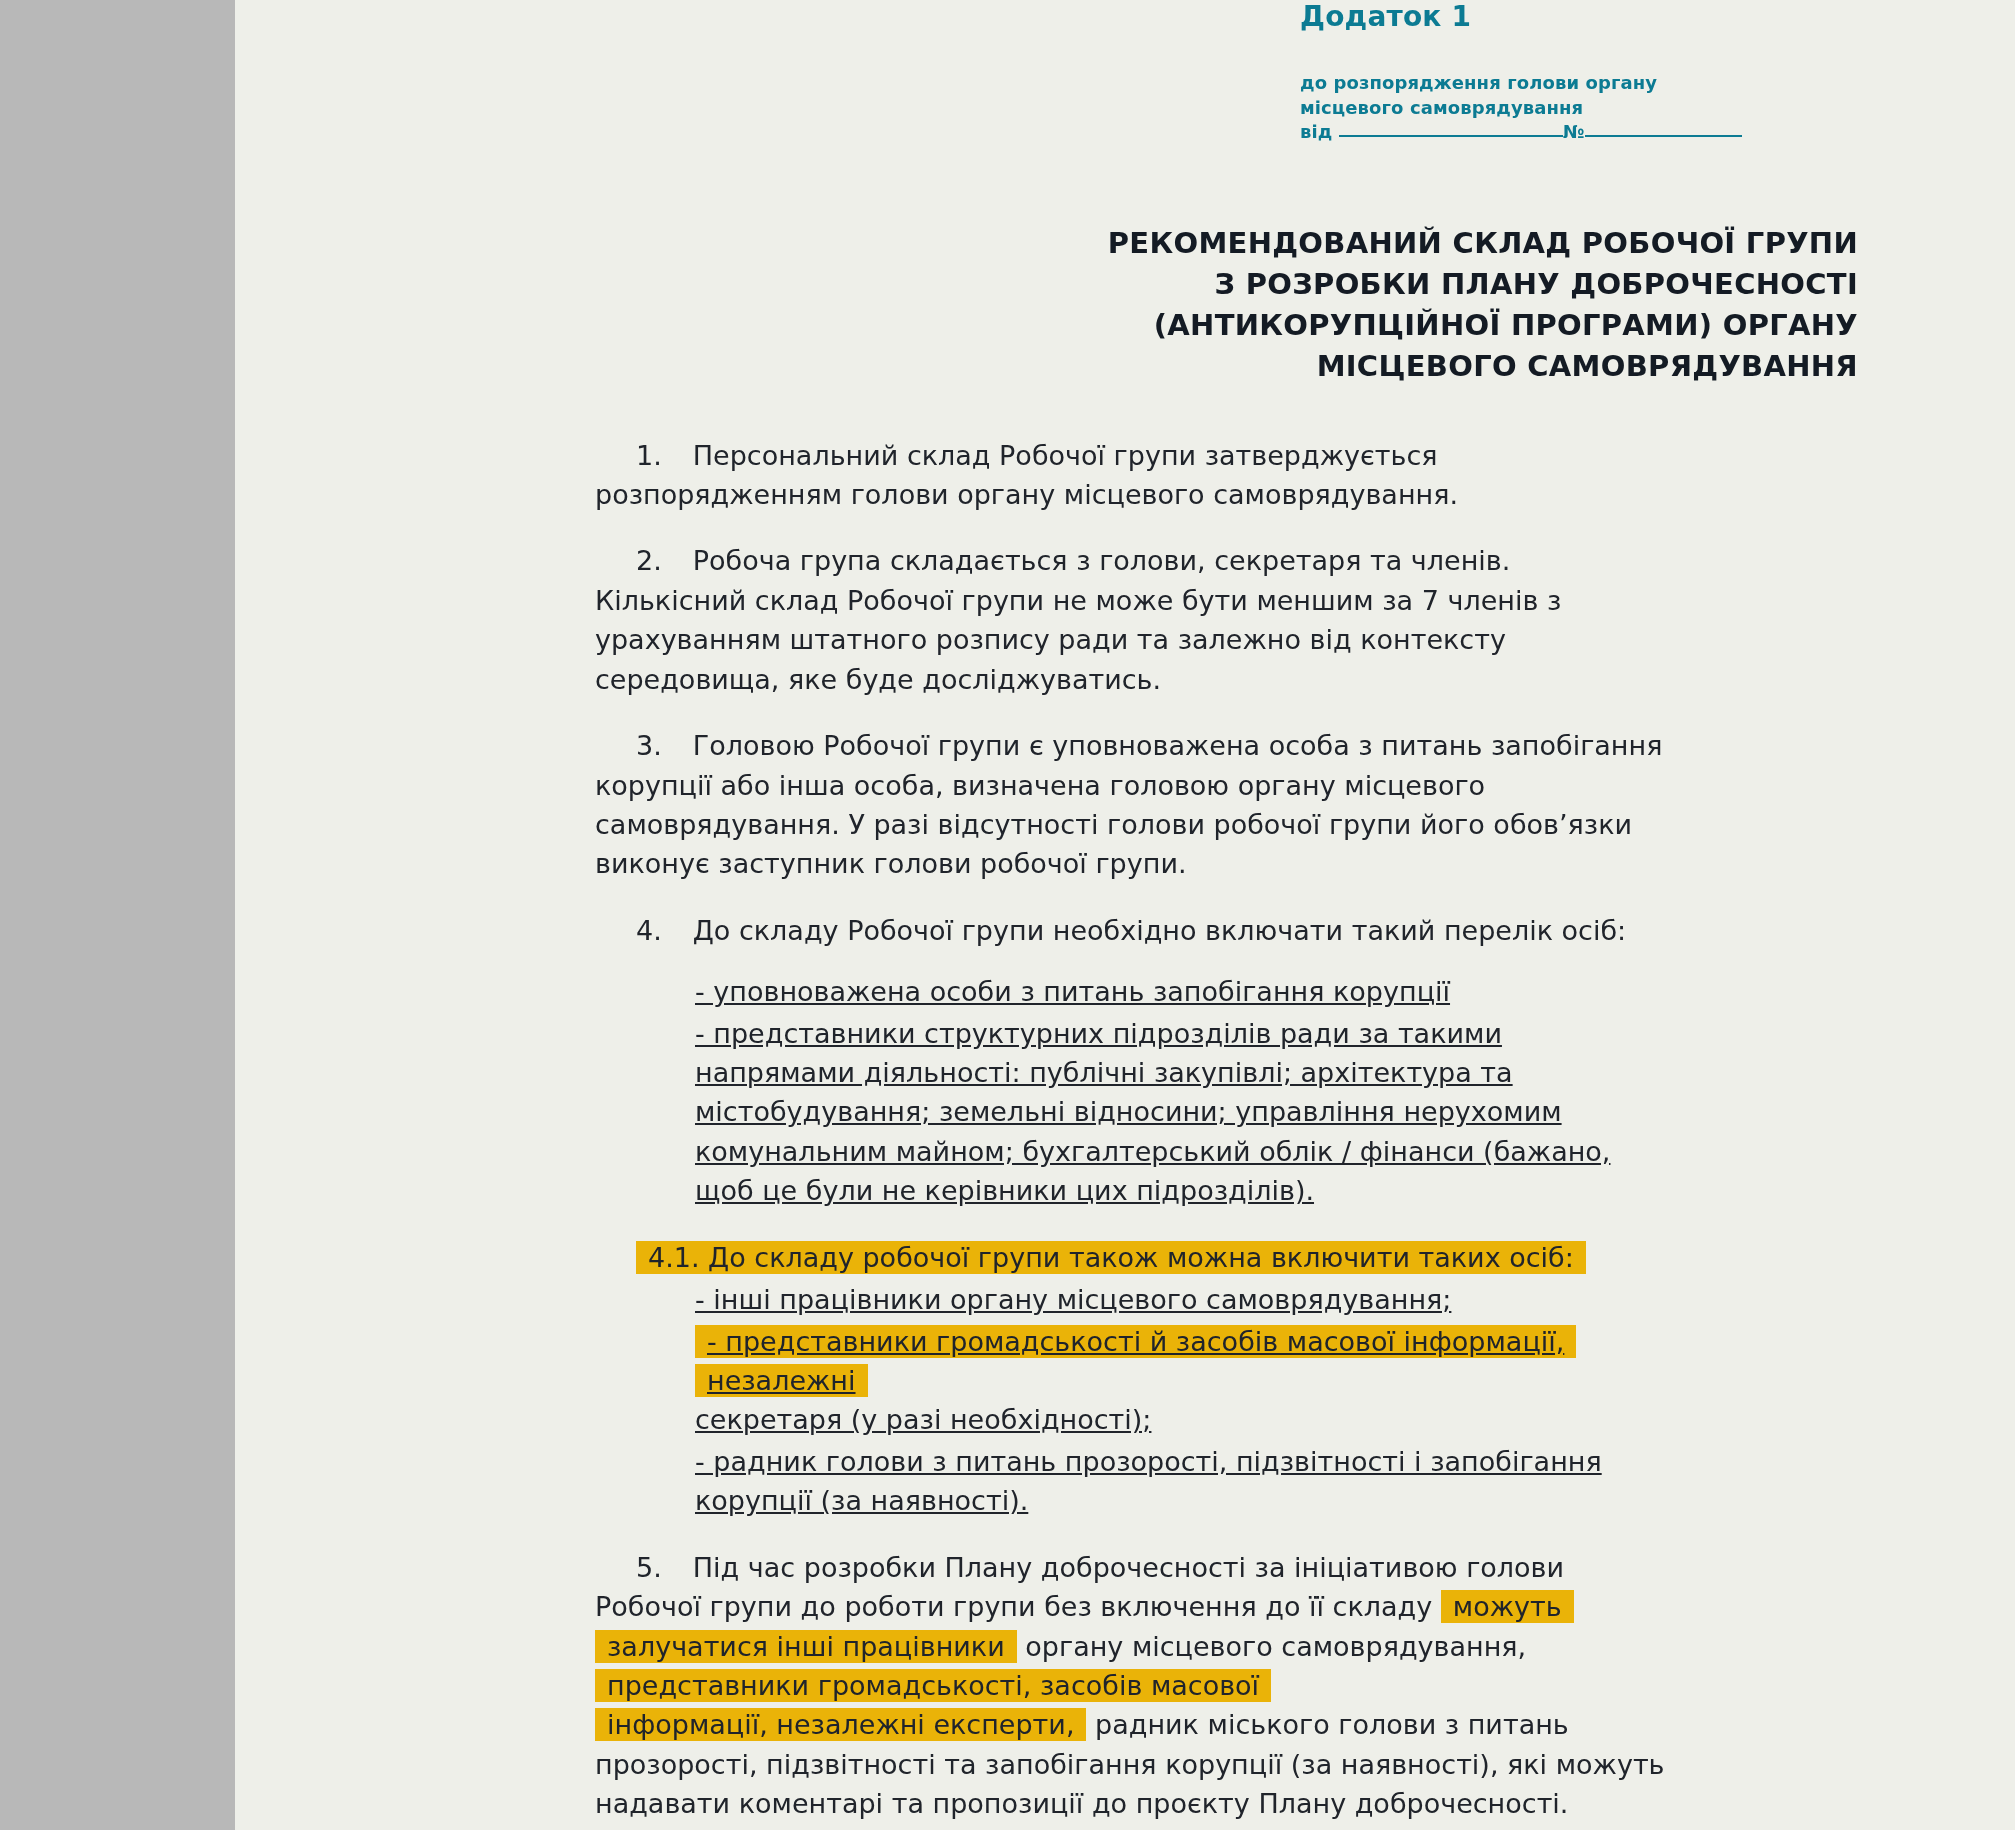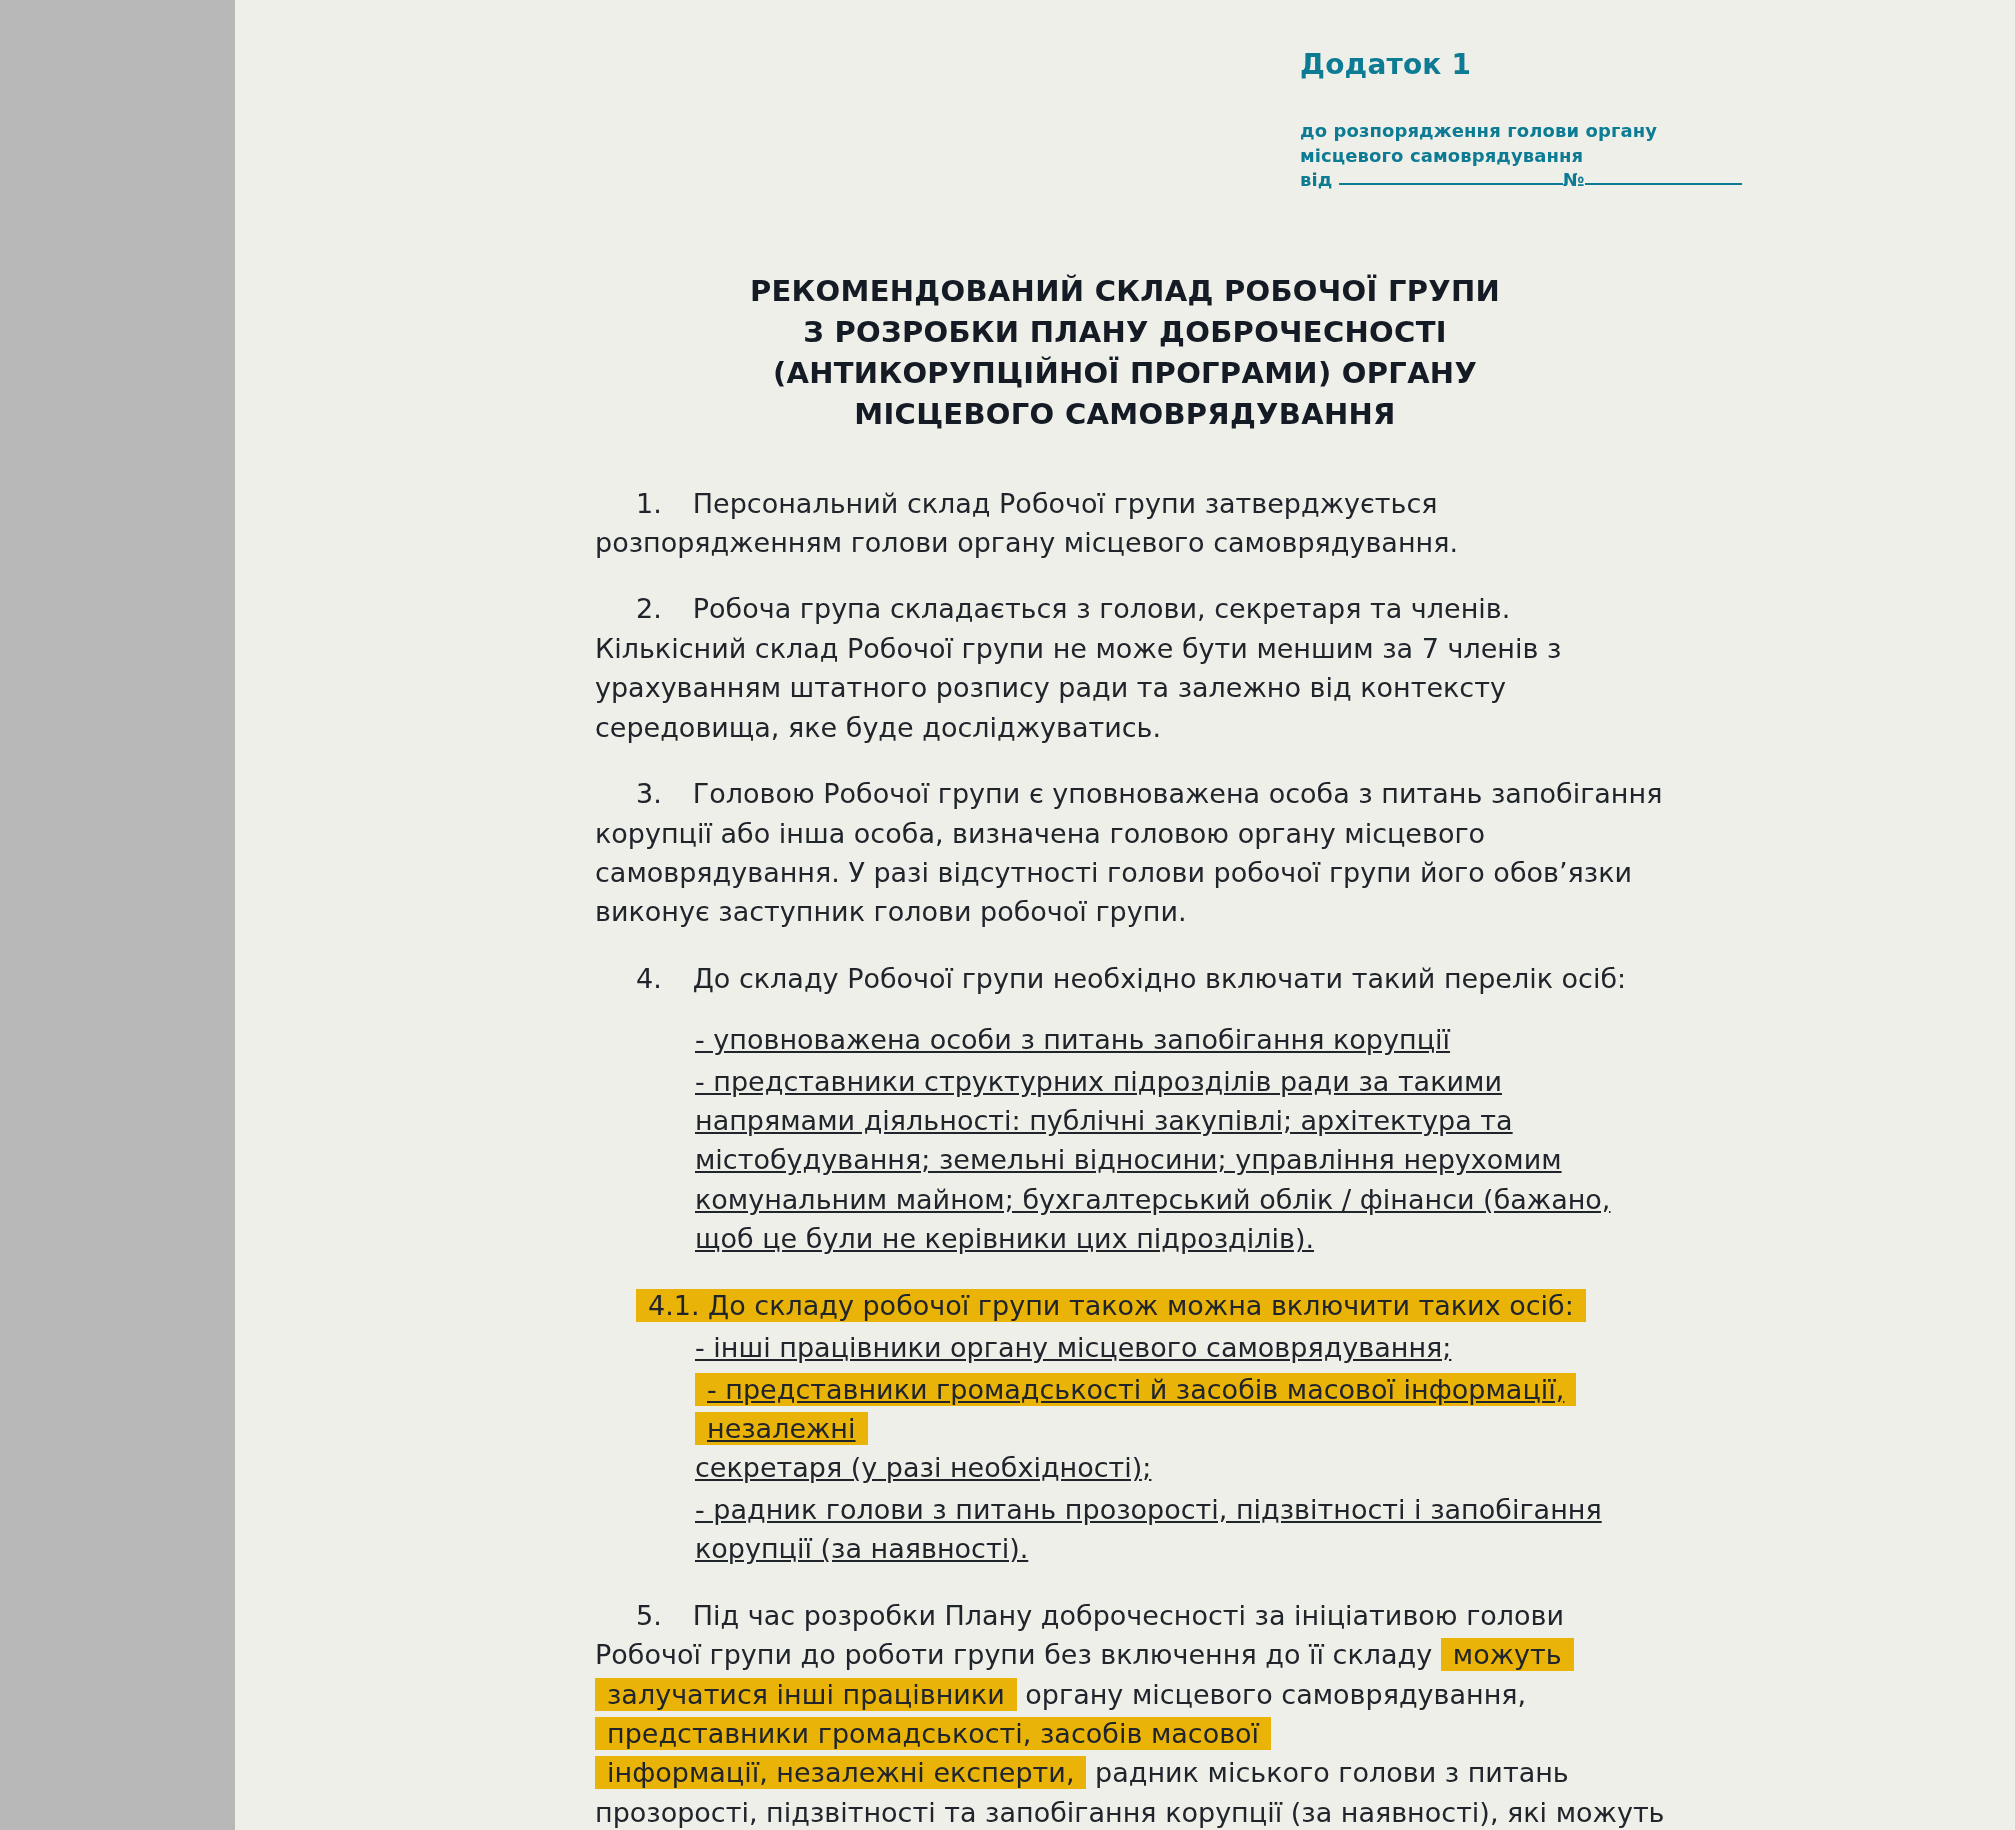--- a/index.html
+++ b/index.html
@@ -23,38 +23,37 @@
     margin-right: 0;
     background: #eeefe9;
     padding: 0;
     position: relative;
   }
 
   
   .doc-header {
     color: #0c7b93;
     font-weight: bold;
-    padding-top: 48px;
     padding-left: 1065px;
   }
   .doc-header .appendix {
     font-size: 28px;
     letter-spacing: 0.2px;
     margin-bottom: 38px;
   }
   .doc-header .ref-line {
     font-size: 18px;
     line-height: 1.37;
     letter-spacing: 0.1px;
   }
 
   
   .doc-title {
     margin-top: 78px;
-    text-align: center;
+    text-align: right;
     font-weight: bold;
     color: #141b24;
     font-size: 29px;
     line-height: 1.42;
     letter-spacing: 0.3px;
     padding: 0 157px;
   }
 
   
   .doc-body {

